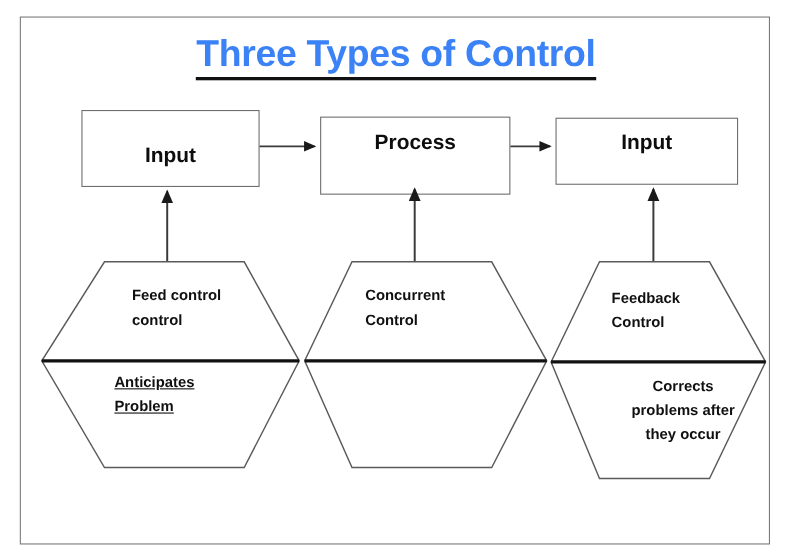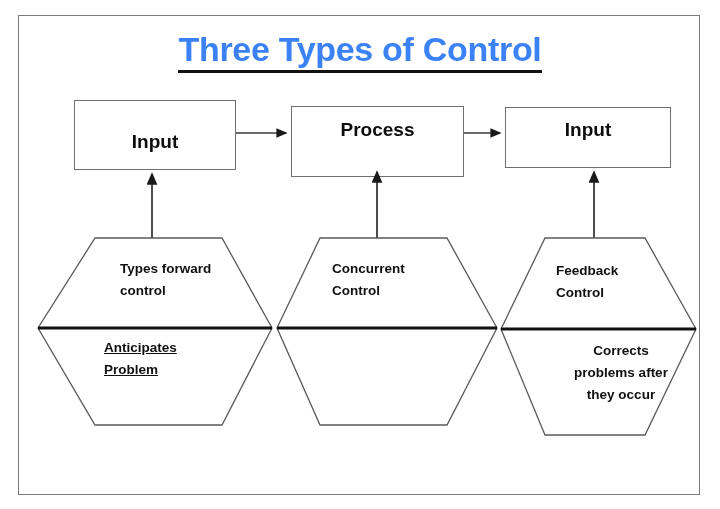--- a/index.html
+++ b/index.html
@@ -131,21 +131,21 @@
       <polygon points="320,238 447,238 497,328 447,425 320,425 277,328" fill="#ffffff" stroke="#5a5a5a" stroke-width="1.3"></polygon>
       <line x1="277" y1="328" x2="497" y2="328" stroke="#111111" stroke-width="3"></line>
     </g>
 
     <g>
       <polygon points="545,238 645,238 696,329 645,435 545,435 501,329" fill="#ffffff" stroke="#5a5a5a" stroke-width="1.3"></polygon>
       <line x1="501" y1="329" x2="696" y2="329" stroke="#111111" stroke-width="3"></line>
     </g>
   </svg>
 
-  <div class="hex-text" style="left:120px; top:258px; width:150px;">Types forward
+  <div class="hex-text" style="left:120px; top:258px; width:150px;">Feed control
 control</div>
   <div class="hex-text" style="left:104px; top:337px; width:160px;text-decoration:underline;">Anticipates
 Problem</div>
 
   <div class="hex-text" style="left:332px; top:258px; width:160px;">Concurrent
 Control</div>
 
   <div class="hex-text" style="left:556px; top:260px; width:140px;">Feedback
 Control</div>
   <div class="hex-text" style="left:546px; top:340px; width:150px;text-align:center;">Corrects

